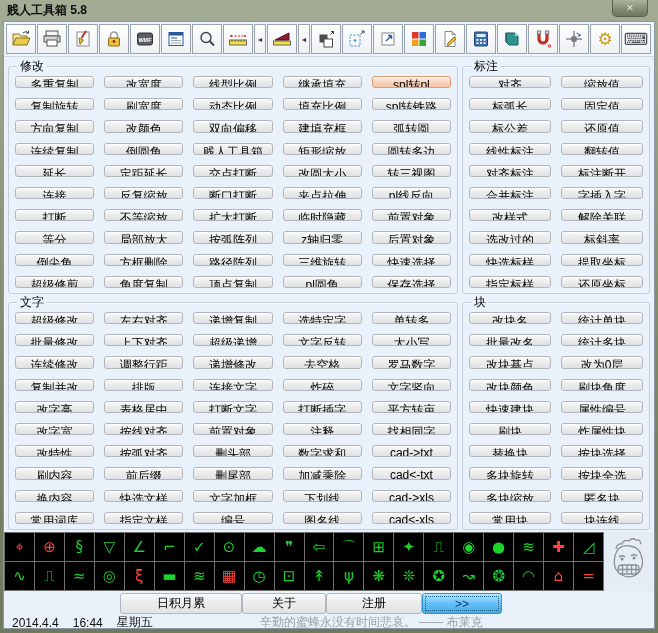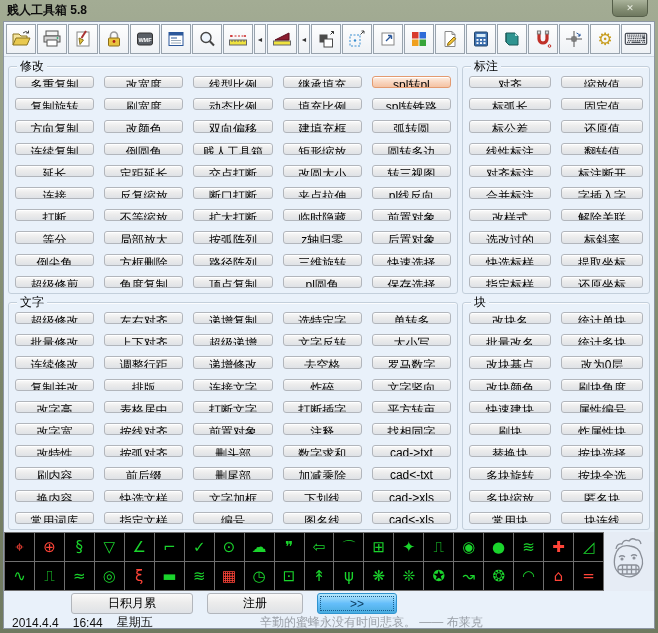--- a/index.html
+++ b/index.html
@@ -41,21 +41,21 @@
   
   .striprow { display:flex; margin-top:2px; height:59px; }
   .iconstrip { width:600px; display:grid; grid-template-columns:repeat(20,1fr);
     grid-auto-rows:28px; gap:1px; background:#6f6f6f; padding:1px; }
   .tile { background:#000; display:flex; align-items:center; justify-content:center;
     font-size:15px; cursor:pointer; font-family:"DejaVu Sans",sans-serif; }
   .tile.g { color:#1ad42c; } .tile.r { color:#ff4438; }
   .mascot { flex:1; background:#e6ecf5; display:flex; align-items:center; justify-content:center; }
 
   
-  .footer { height:24px; display:flex; gap:14px; padding:2px 0 0 67px; }
+  .footer { height:24px; display:flex; gap:0; padding:2px 0 0 116px; }
   .fbtn { height:21px; background:linear-gradient(#fafafa,#ececec 45%,#dfe2e6);
     border:1px solid #b2b6bc; border-radius:3px; font-size:12px; color:#000; cursor:pointer; font-family:inherit; }
   .fbtn.primary { background:linear-gradient(#b9e8fb,#65befa 50%,#49acdf);
     border:1px solid #2f93cf; outline:1px dotted #195d8c; outline-offset:-4px; color:#0a3a5c; }
   .fb0 { width:122px; } .fb1 { width:84px; } .fb2 { width:96px; } .fb3 { width:80px; } .fb4 { width:96px; }
 
   
   .status { flex:1; display:flex; align-items:center; font-size:12px; padding:0 8px; }
   .status .d { color:#111; margin-right:14px;text-align:center; }
   .quote { flex:1; text-align:center; color:#9aa0a8; padding-right:70px; }
@@ -443,20 +443,21 @@
           <circle cx="18" cy="23" r="0.9" fill="#8a8f98"></circle>
             <circle cx="30" cy="22" r="0.9" fill="#8a8f98"></circle>
           <rect x="14" y="29" width="21" height="9" rx="3.5"></rect>
           <path d="M18.5 29 v9 M23 29 v9 M27.5 29 v9 M32 29 v9 M14 33.5 h21"></path>
         </svg>
       </div>
     </div>
 
     <div class="footer">
         <button class="fbtn fb0">日积月累</button>
+        <button class="fbtn fb1">关于</button>
         <button class="fbtn fb2">注册</button>
         <button class="fbtn fb3 primary">&gt;&gt;</button>
       </div>
 
     <div class="status">
       <span class="d">2014.4.4</span>
       <span class="d">16:44</span>
       <span class="d">星期五</span>
       <span class="quote">辛勤的蜜蜂永没有时间悲哀。 —— 布莱克</span>
     </div>

